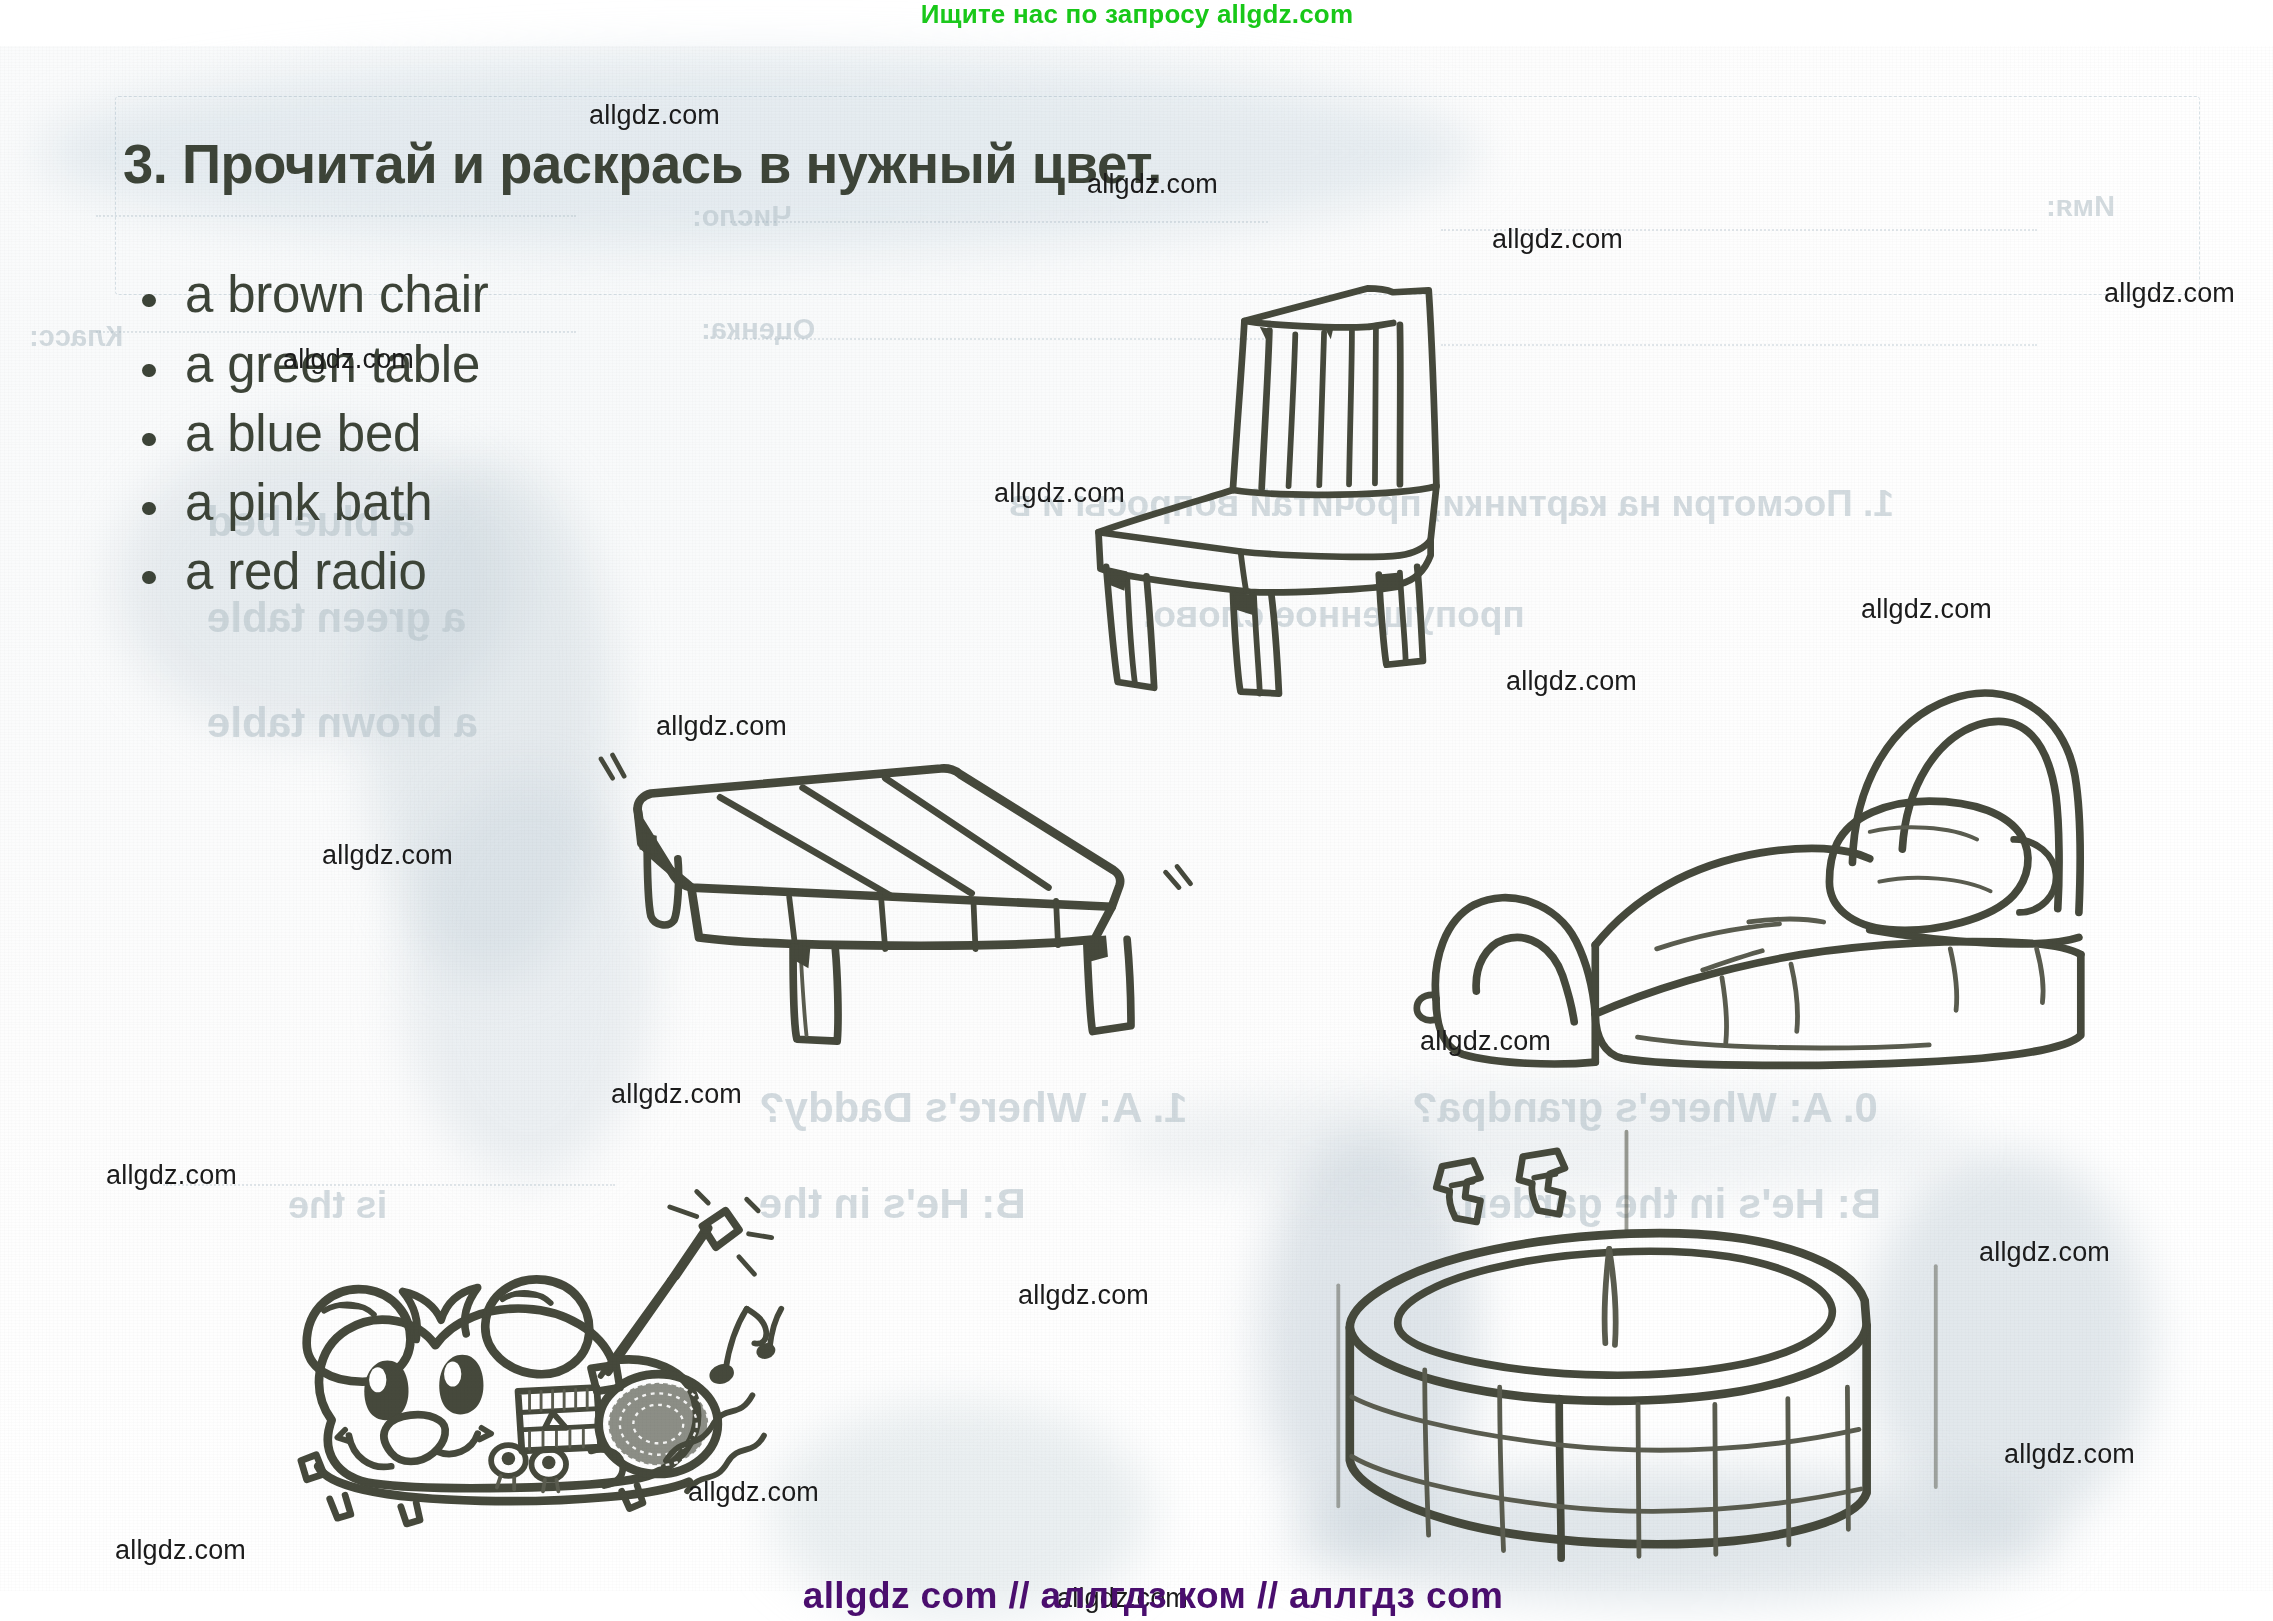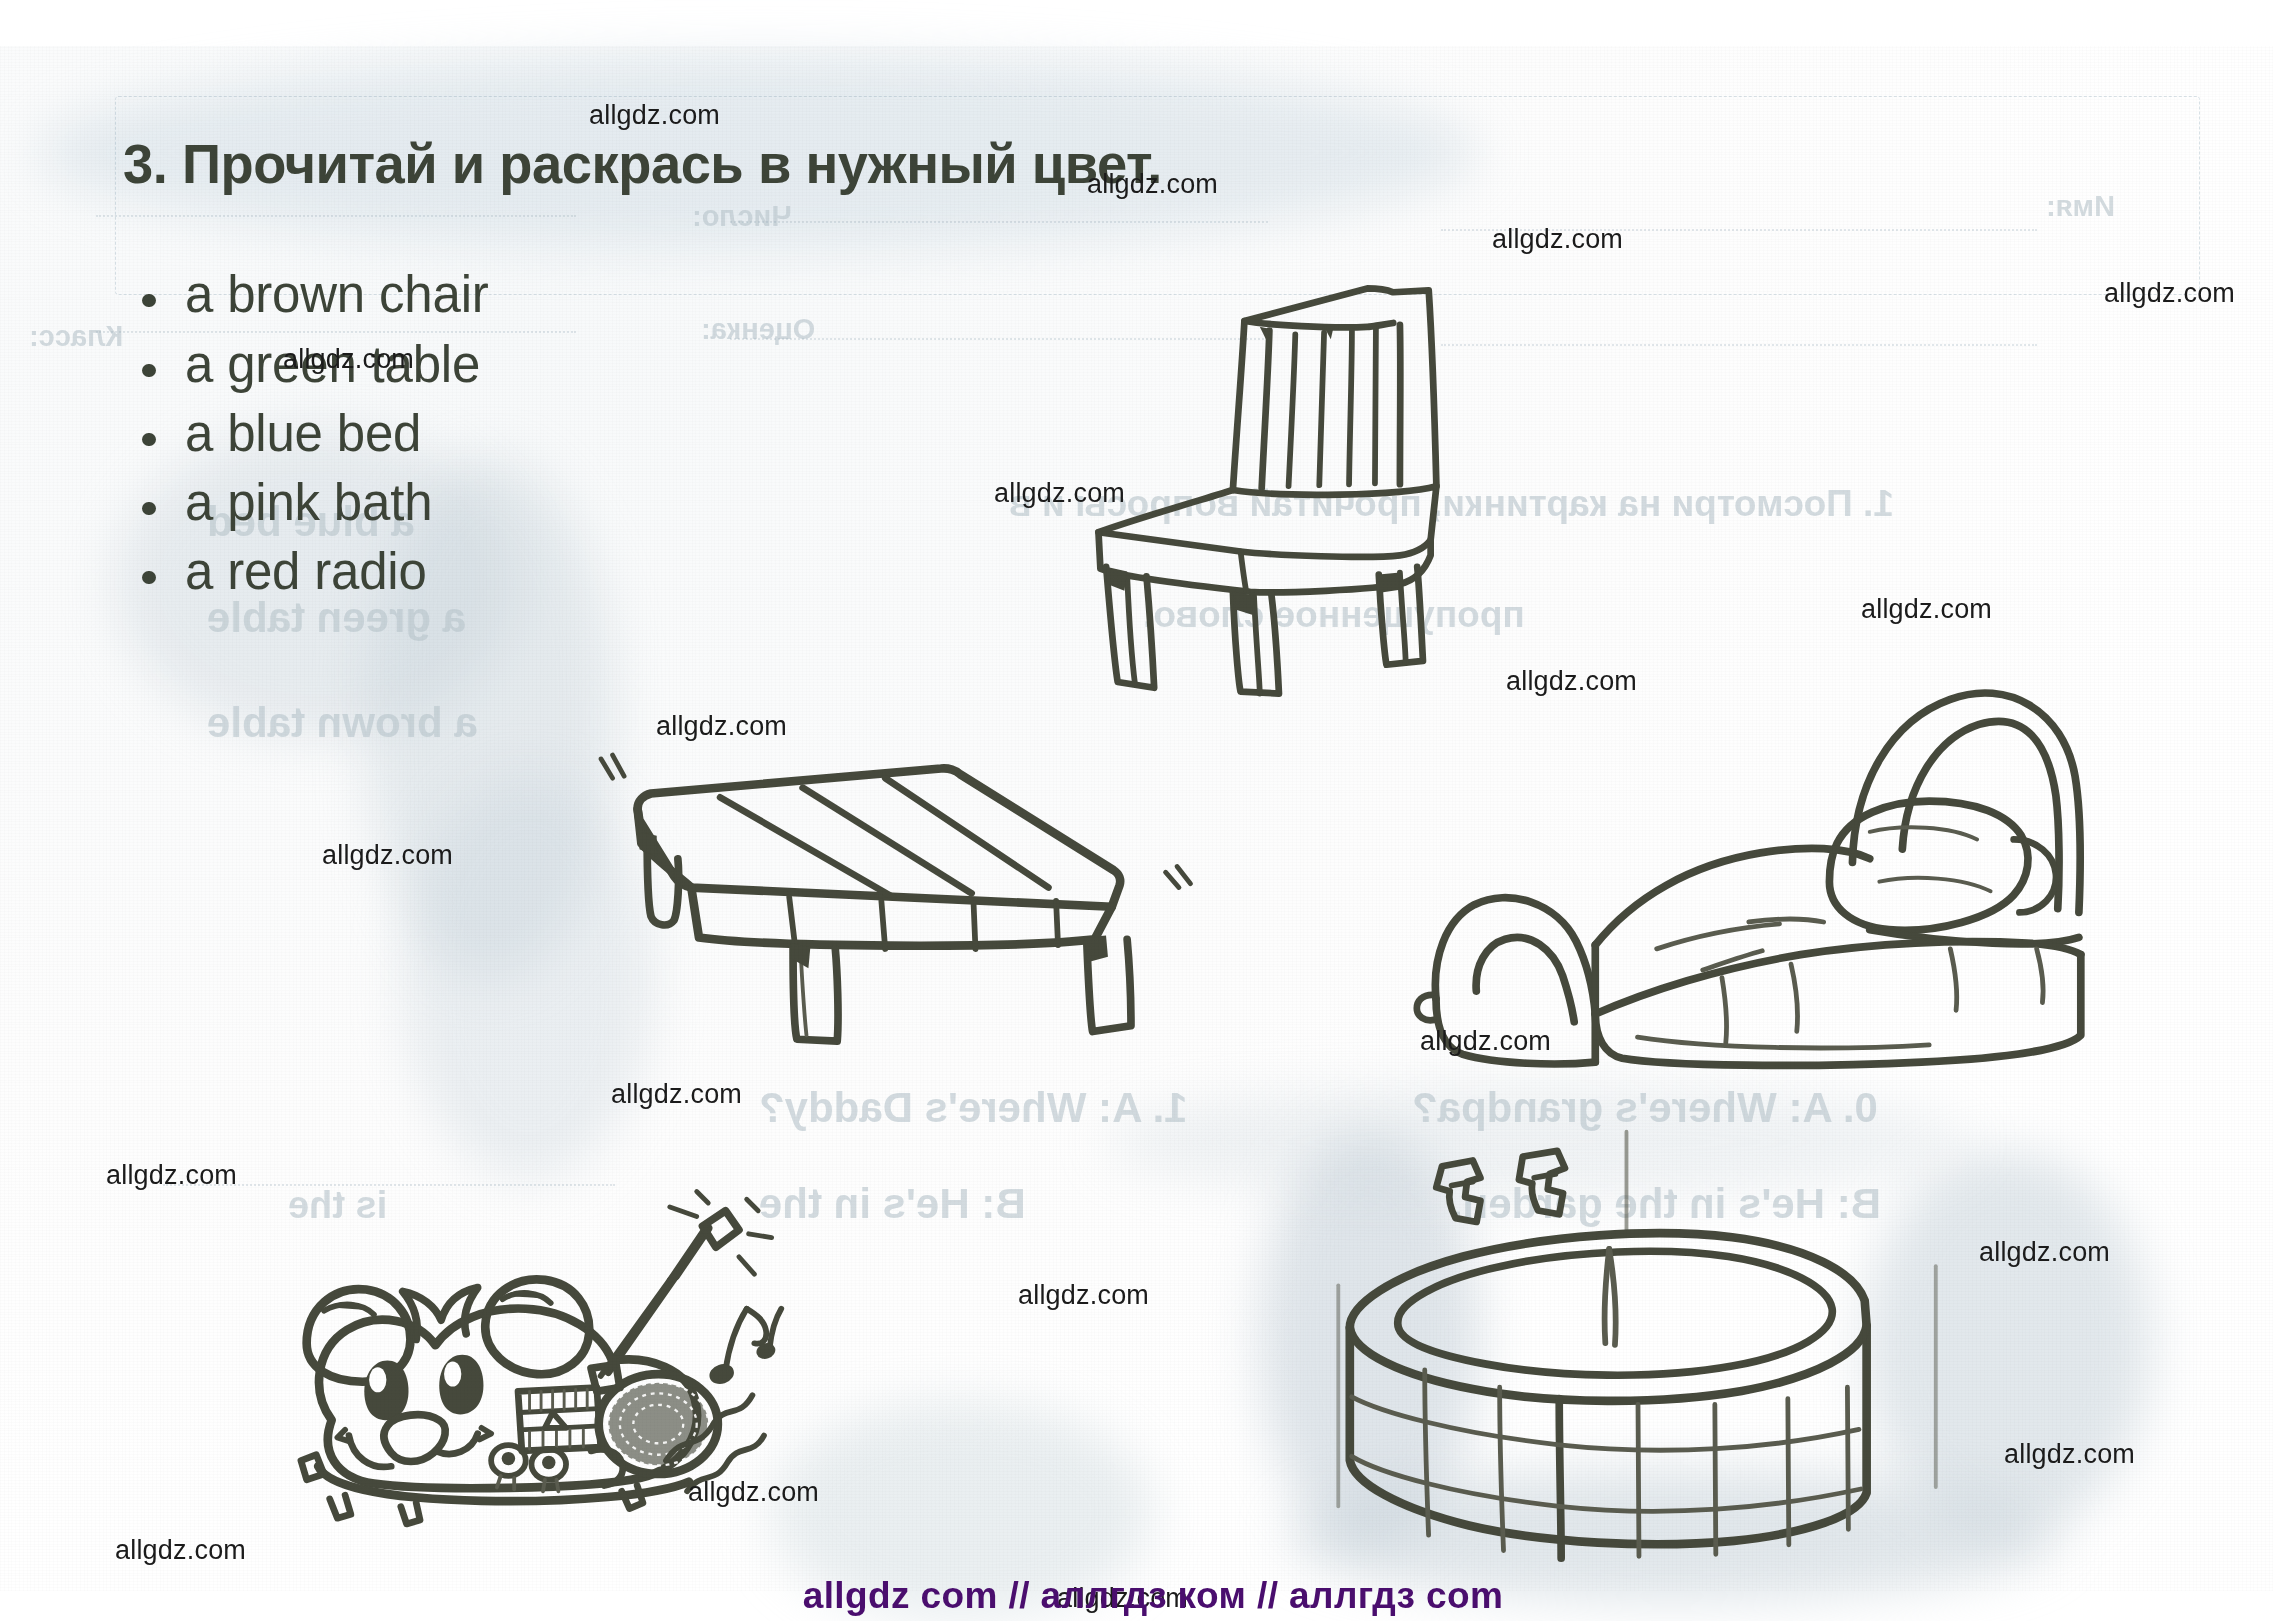--- a/index.html
+++ b/index.html
@@ -170,20 +170,21 @@
     color: transparent;
     border-bottom: 2.9px dotted rgba(150,170,185,0.45);
     height: 3.8px;
   }
 </style>
 </head>
 <body>
 
 <div id="page">
 
+  <div class="banner-top" style="color:#18c818;">Ищите нас по запросу allgdz.com</div>
 
   <div class="paper">
 
     <div class="smudge" style="left:38px;  top:9.6px;   width:1441px; height:192px; background:rgba(205,218,226,0.45);"></div>
     <div class="smudge" style="left:115px; top:384px;  width:403px;  height:307px; background:rgba(205,215,222,0.42);"></div>
     <div class="smudge" style="left:365px; top:413px;  width:250px;  height:519px; background:rgba(198,210,218,0.40);"></div>
     <div class="smudge" style="left:403px; top:730px;  width:250px;  height:403px; background:rgba(200,212,220,0.35);"></div>
     <div class="smudge" style="left:769px; top:1355px; width:384px;  height:221px; background:rgba(203,214,221,0.40);"></div>
     <div class="smudge" style="left:1259px;top:1086px; width:221px;  height:413px; background:rgba(196,208,216,0.55);"></div>
     <div class="smudge" style="left:1864px;top:1105px; width:288px;  height:384px; background:rgba(198,210,218,0.50);"></div>

